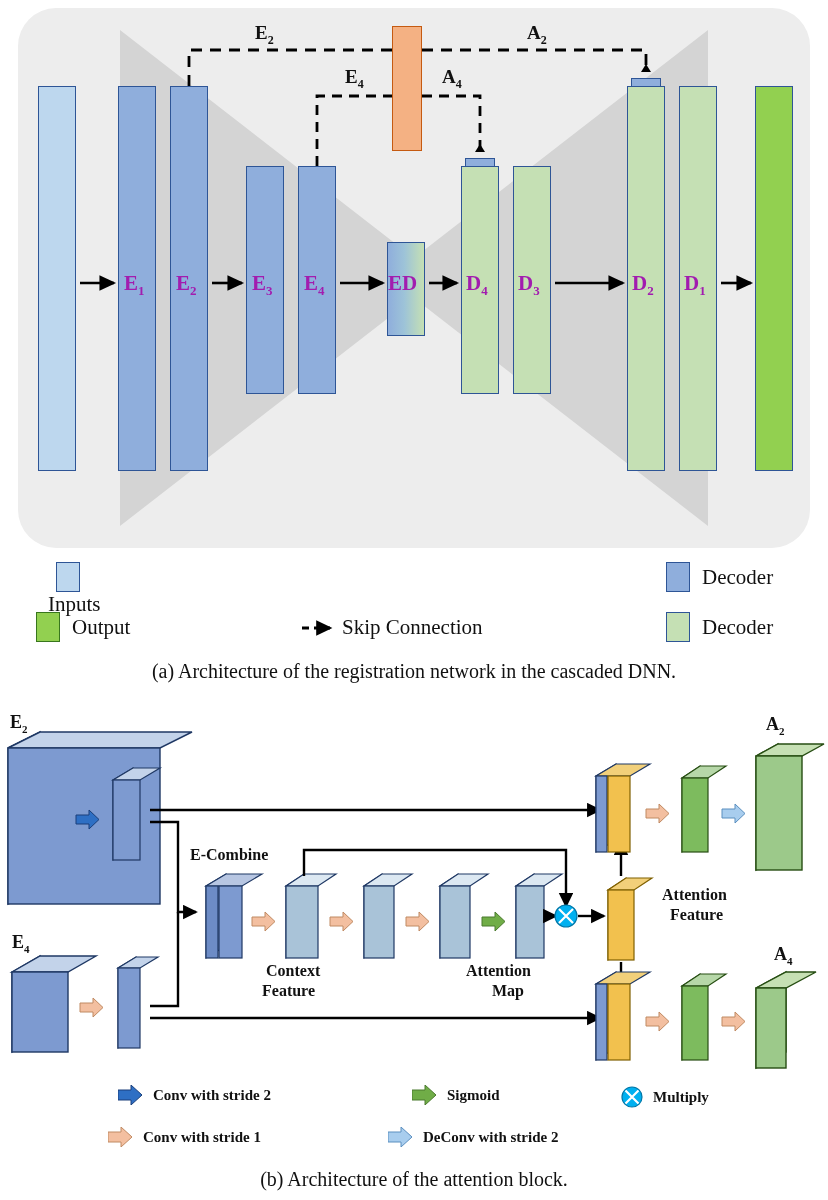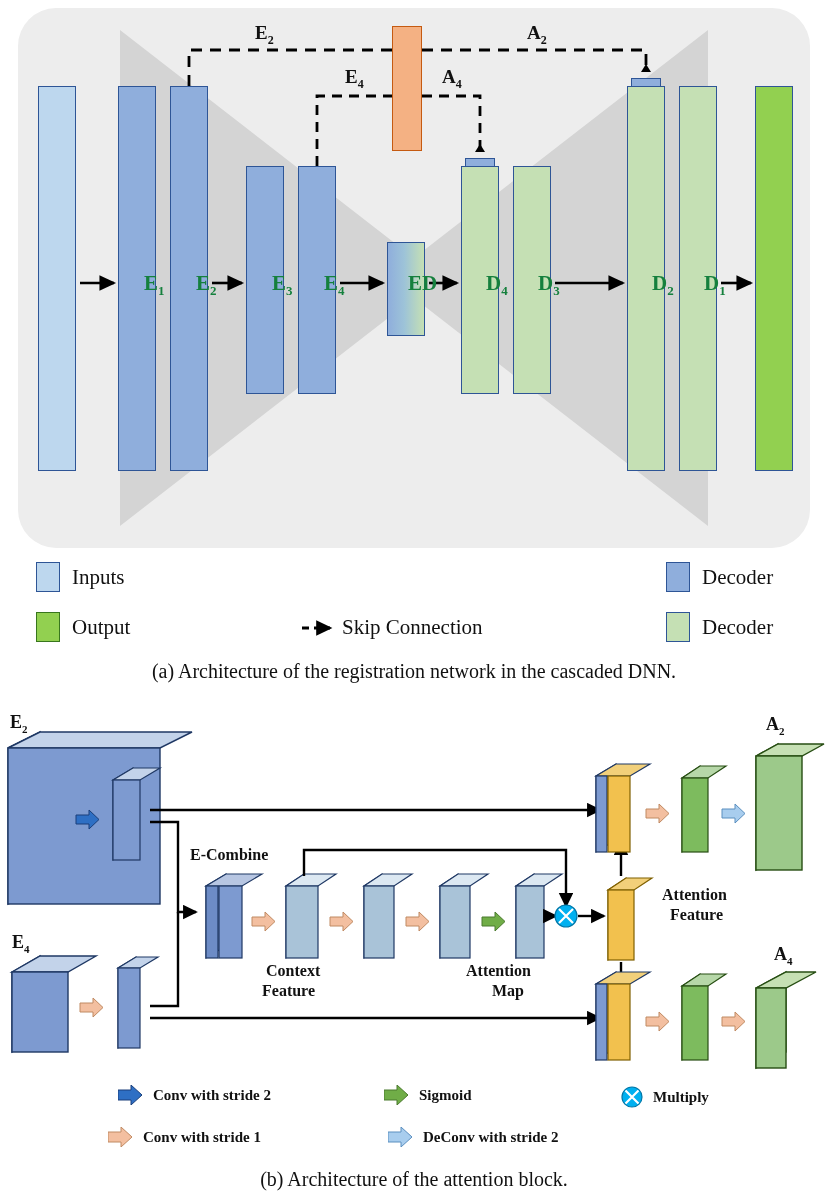--- a/index.html
+++ b/index.html
@@ -21,24 +21,23 @@
   .bar{position:absolute;box-sizing:border-box;border:1.6px solid #2e5596;}
   .bar-input{background:#bdd7ee;}
   .bar-enc{background:#8faedc;}
   .bar-dec{background:#c5e0b4;}
   .bar-out{background:#92d050;}
   .bar-attn{background:#f4b183;border-color:#c55a11;}
   .bar-ed{background:linear-gradient(90deg,#8faedc 0%,#9dc3d8 45%,#c5e0b4 100%);}
   .bar-skipblue{background:#8faedc;}
 
   .blk-label{
-    position:absolute;font-weight:bold;color:#15803d;
+    position:absolute;font-weight:bold;color:#a21caf;
     font-size:21px;line-height:1;white-space:nowrap;
     font-family:"Liberation Serif", serif;
-    margin-left:20px;
   }
   .blk-label sub{font-size:13px;}
 
   .skip-label{
     position:absolute;font-weight:bold;color:#111;font-size:19px;
     white-space:nowrap;font-family:"Liberation Serif", serif;
   }
   .skip-label sub{font-size:12px;}
 
   
@@ -151,21 +150,21 @@
 
       <div class="skip-label" style="left:237px;top:14px;">E<sub>2</sub></div>
       <div class="skip-label" style="left:509px;top:14px;">A<sub>2</sub></div>
       <div class="skip-label" style="left:327px;top:58px;">E<sub>4</sub></div>
       <div class="skip-label" style="left:424px;top:58px;">A<sub>4</sub></div>
     </div>
   </div>
 
   <div id="legend-a">
 
-    <div class="lg-item" style="left:18px;top:0px;">
+    <div class="lg-item" style="left:18px;top:0px;flex-direction:column;">
       <span class="lg-swatch" style="background:#bdd7ee;"></span>
       <span class="lg-text">Inputs</span>
     </div>
     <div class="lg-item" style="left:648px;top:0px;">
       <span class="lg-swatch" style="background:#8faedc;"></span>
       <span class="lg-text">Decoder</span>
     </div>
 
     <div class="lg-item" style="left:18px;top:50px;">
       <span class="lg-swatch" style="background:#92d050;border-color:#38761d;"></span>
@@ -378,21 +377,21 @@
 
   <div id="legend-b">
     <div class="lgb-item" style="left:118px;top:0px;">
       <span style="display:inline-block;width:26px;height:20px;">
         <svg width="26" height="20" viewBox="0 0 26 20">
             <path d="M0,5 L13,5 L13,0 L24,10 L13,20 L13,15 L0,15 z" fill="#2e6fc4" stroke="#1a3f7a" stroke-width="1"></path>
           </svg>
       </span>
       <span class="lgb-text">Conv with stride 2</span>
     </div>
-    <div class="lgb-item" style="left:384px;top:0px;">
+    <div class="lgb-item" style="left:412px;top:0px;">
       <span style="display:inline-block;width:26px;height:20px;">
         <svg width="26" height="20" viewBox="0 0 26 20">
             <path d="M0,5 L13,5 L13,0 L24,10 L13,20 L13,15 L0,15 z" fill="#70ad47" stroke="#4b7a2e" stroke-width="1"></path>
           </svg>
       </span>
       <span class="lgb-text">Sigmoid</span>
     </div>
     <div class="lgb-item" style="left:620px;top:0px;">
       <span style="display:inline-block;width:24px;height:24px;">
         <svg width="24" height="24" viewBox="0 0 24 24">

